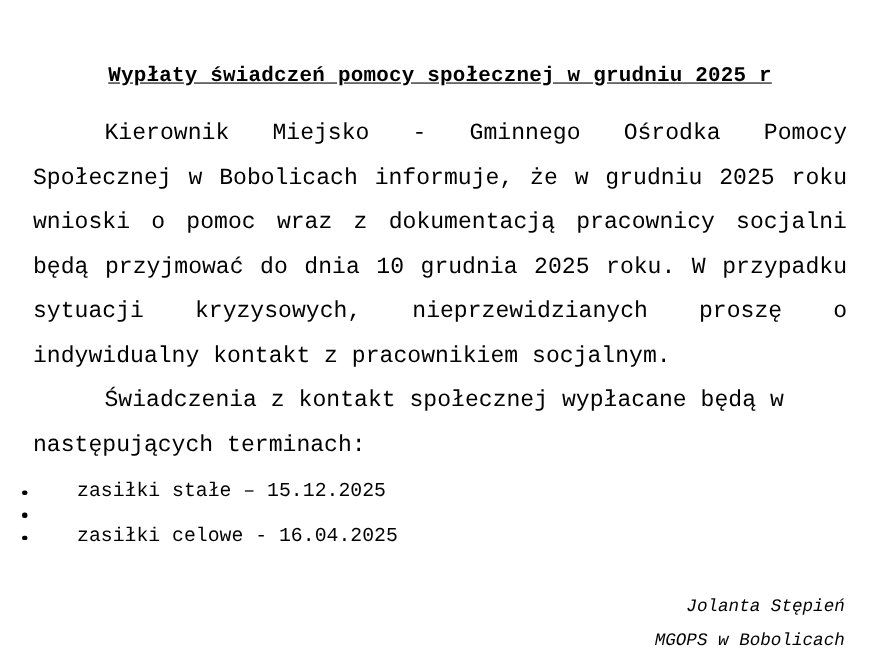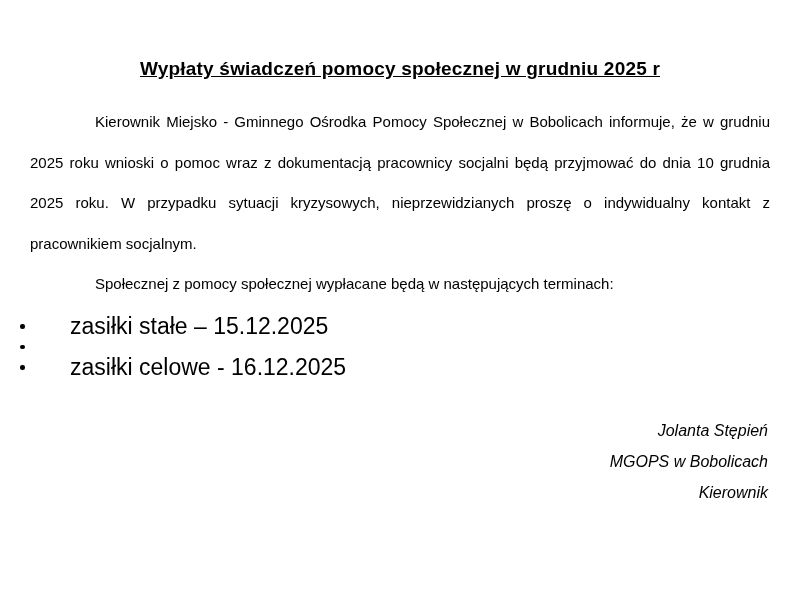--- a/index.html
+++ b/index.html
@@ -4,53 +4,53 @@
 <style>
   html, body {
     margin: 0;
     padding: 0;
   }
   .page {
     width: 800px;
     height: 600px;
     background: #ffffff;
     color: #000000;
-    font-family: Liberation Sans, sans-serif;
+    font-family: Liberation Mono, monospace;
     position: relative;
     overflow: hidden;
     box-sizing: border-box;
   }
   .title {
     margin: 0;
     padding-top: 56px;
     text-align: center;
     font-size: 19px;
     line-height: 26px;
     font-weight: bold;
     text-decoration: underline;
     letter-spacing: 0.2px;
   }
   .body-para {
     margin: 0 30px;
-    font-size: 15px;
+    font-size: 21px;
     line-height: 40.5px;
     text-indent: 65px;
   }
   .para-intro {
     margin-top: 20px;
     text-align: justify;
   }
   .para-schedule {
     text-align: left;
   }
   .bullets {
     margin: 1px 30px 0 0;
     padding: 0 0 0 20px;
     list-style: none;
-    font-size: 23px;
+    font-size: 18px;
     line-height: 41px;
   }
   .bullets li {
     position: relative;
     padding-left: 50px;
   }
   .bullets li .bullet-dot {
     position: absolute;
     left: 0;
     top: 50%;
@@ -71,33 +71,33 @@
 </style>
 </head>
 <body>
 
 <div class="page">
 
   <h1 class="title">Wypłaty świadczeń pomocy społecznej w grudniu 2025 r</h1>
 
   <p class="body-para para-intro">Kierownik Miejsko - Gminnego Ośrodka Pomocy Społecznej w Bobolicach informuje, że w grudniu 2025 roku wnioski o pomoc wraz z dokumentacją pracownicy socjalni będą przyjmować do dnia 10 grudnia 2025 roku. W przypadku sytuacji kryzysowych, nieprzewidzianych proszę o indywidualny kontakt z pracownikiem socjalnym.</p>
 
-  <p class="body-para para-schedule">Społecznej z pomocy społecznej wypłacane będą w następujących terminach:</p>
+  <p class="body-para para-schedule">Świadczenia z kontakt społecznej wypłacane będą w następujących terminach:</p>
 
   <ul class="bullets">
     <li>
       <span class="bullet-dot"></span>
       <span>zasiłki stałe – 15.12.2025</span>
     </li>
     <li>
       <span class="bullet-dot"></span>
     </li>
     <li>
       <span class="bullet-dot"></span>
-      <span>zasiłki celowe - 16.12.2025</span>
+      <span>zasiłki celowe - 16.04.2025</span>
     </li>
   </ul>
 
   <div class="signature">
     <div>Jolanta Stępień</div>
     <div>MGOPS w Bobolicach</div>
     <div>Kierownik</div>
   </div>
 
 </div>

